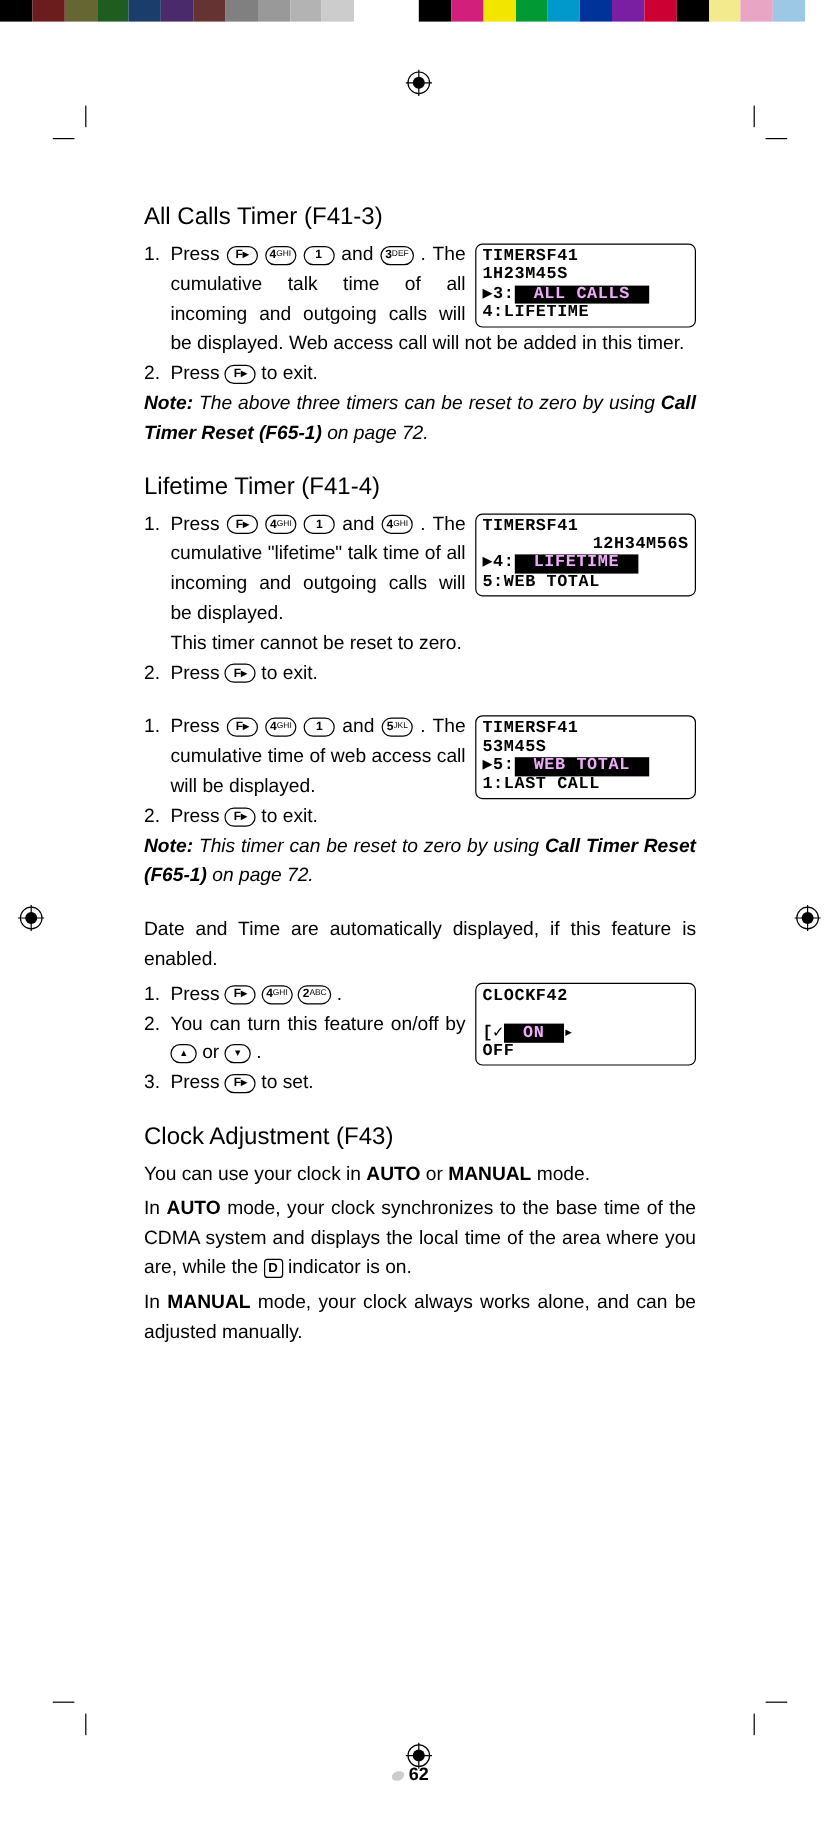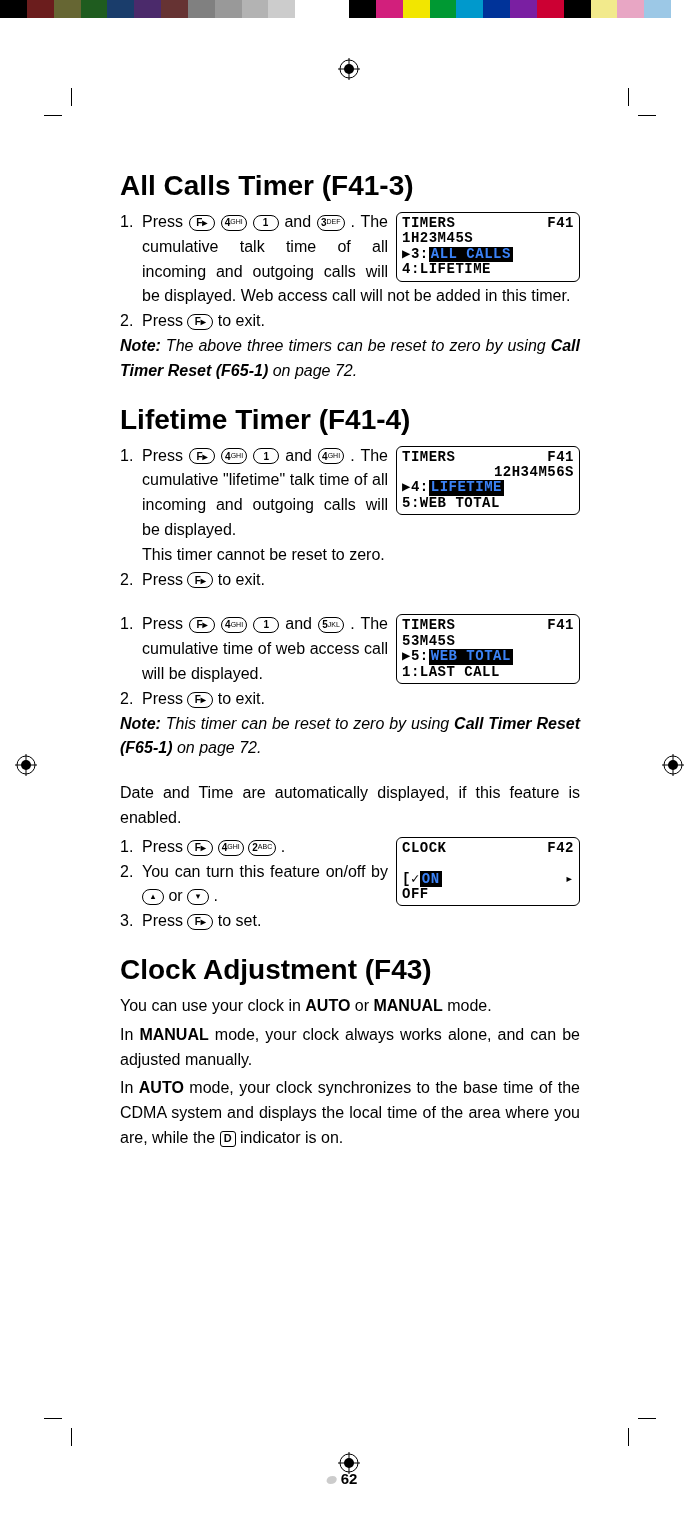--- a/index.html
+++ b/index.html
@@ -1,33 +1,33 @@
 <!DOCTYPE html>
 <html><head>
 <meta charset="utf-8">
 <style>
 * { margin: 0; padding: 0; box-sizing: border-box; }
 body { width: 698px; height: 1527px; font-family: Arial, Helvetica, sans-serif; font-size: 16px; color: #000; position: relative; background: #fff; }
 .colorbar { display: flex; height: 18px; }
 .colorbar div { flex: 1; }
 .page { position: absolute; top: 170px; left: 120px; width: 460px; }
-h2 { font-weight: bold; font-size: 28px; margin-bottom: 8px; }
+h2 { font-weight: normal; font-size: 20px; margin-bottom: 8px; }
 .num-list { list-style: none; padding-left: 22px; }
 .num-list li { text-align: justify; line-height: 1.55; position: relative; }
 .num-list li .num { position: absolute; left: -22px; }
 .note { text-align: justify; line-height: 1.55; font-style: italic; }
 .note .label { font-weight: bold; font-style: italic; }
 .note .bold { font-weight: bold; font-style: italic; }
 .intro { text-align: justify; line-height: 1.55; margin-bottom: 4px; }
 .key { display: inline-flex; align-items: center; justify-content: center; min-width: 26px; height: 16px; border: 1px solid #000; border-radius: 10px; font-size: 10px; font-weight: bold; padding: 0 3px; vertical-align: middle; background: #fff; }
 .key sup { font-size: 7px; font-weight: normal; }
 .arrowkey { display: inline-flex; align-items: center; justify-content: center; width: 22px; height: 16px; border: 1px solid #000; border-radius: 9px; font-size: 9px; vertical-align: middle; }
 .lcd { float: right; border: 1px solid #000; border-radius: 6px; width: 184px; margin-left: 8px; margin-top: 2px; font-family: "Courier New", monospace; font-size: 14px; line-height: 1.1; padding: 3px 5px; letter-spacing: 0.5px; font-weight: bold; }
-.lcd .row { display: flex; justify-content: space-between; }
-.lcd .hl { background: #000; color: #3b82f6; padding: 0 2px; }
+.lcd .row { display: flex; }
+.lcd .hl { background: #000; color: #f0abfc; padding: 0 16px; }
 .lcd .below { display: flex; }
 .section { margin-bottom: 20px; clear: both; overflow: visible; }
 .section::after { content: ""; display: block; clear: both; }
 .d-ind { display: inline-flex; width: 16px; height: 16px; border: 1.5px solid #000; border-radius: 3px; align-items: center; justify-content: center; font-size: 11px; font-weight: bold; vertical-align: middle; }
 .pagenum { position: absolute; bottom: 40px; left: 50%; transform: translateX(-50%); font-weight: bold; font-size: 15px; }
 .pagenum::before { content: ""; position: absolute; left: -14px; top: 6px; width: 10px; height: 8px; background: #999; border-radius: 50% 50% 50% 50%; transform: skewX(-15deg); opacity: .5;}
 .reg-mark { position: absolute; width: 22px; height: 22px; }
 .reg-mark svg { width: 22px; height: 22px; }
 .crop-l { position: absolute; border-top: 1px solid #000; width: 18px; }
 .crop-v { position: absolute; border-left: 1px solid #000; height: 18px; }
@@ -262,22 +262,22 @@
       </li>
     </ol>
   </div>
 
   <div class="section">
     <h2>Clock Adjustment (F43)</h2>
     <p class="intro">
       <span>You can use your clock in </span><b>AUTO</b><span> or </span><b>MANUAL</b><span> mode.</span>
     </p>
     <p class="intro">
+      <span>In </span><b>AUTO</b><span> mode, your clock synchronizes to the base time of the CDMA system and displays the local time of the area where you are, while the </span><span class="d-ind">D</span><span> indicator is on.</span>
+    </p>
+    <p class="intro">
       <span>In </span><b>MANUAL</b><span> mode, your clock always works alone, and can be adjusted manually.</span>
     </p>
-    <p class="intro">
-      <span>In </span><b>AUTO</b><span> mode, your clock synchronizes to the base time of the CDMA system and displays the local time of the area where you are, while the </span><span class="d-ind">D</span><span> indicator is on.</span>
-    </p>
   </div>
 
 </div>
 
 <div class="pagenum">62</div>
 
 </body></html>

